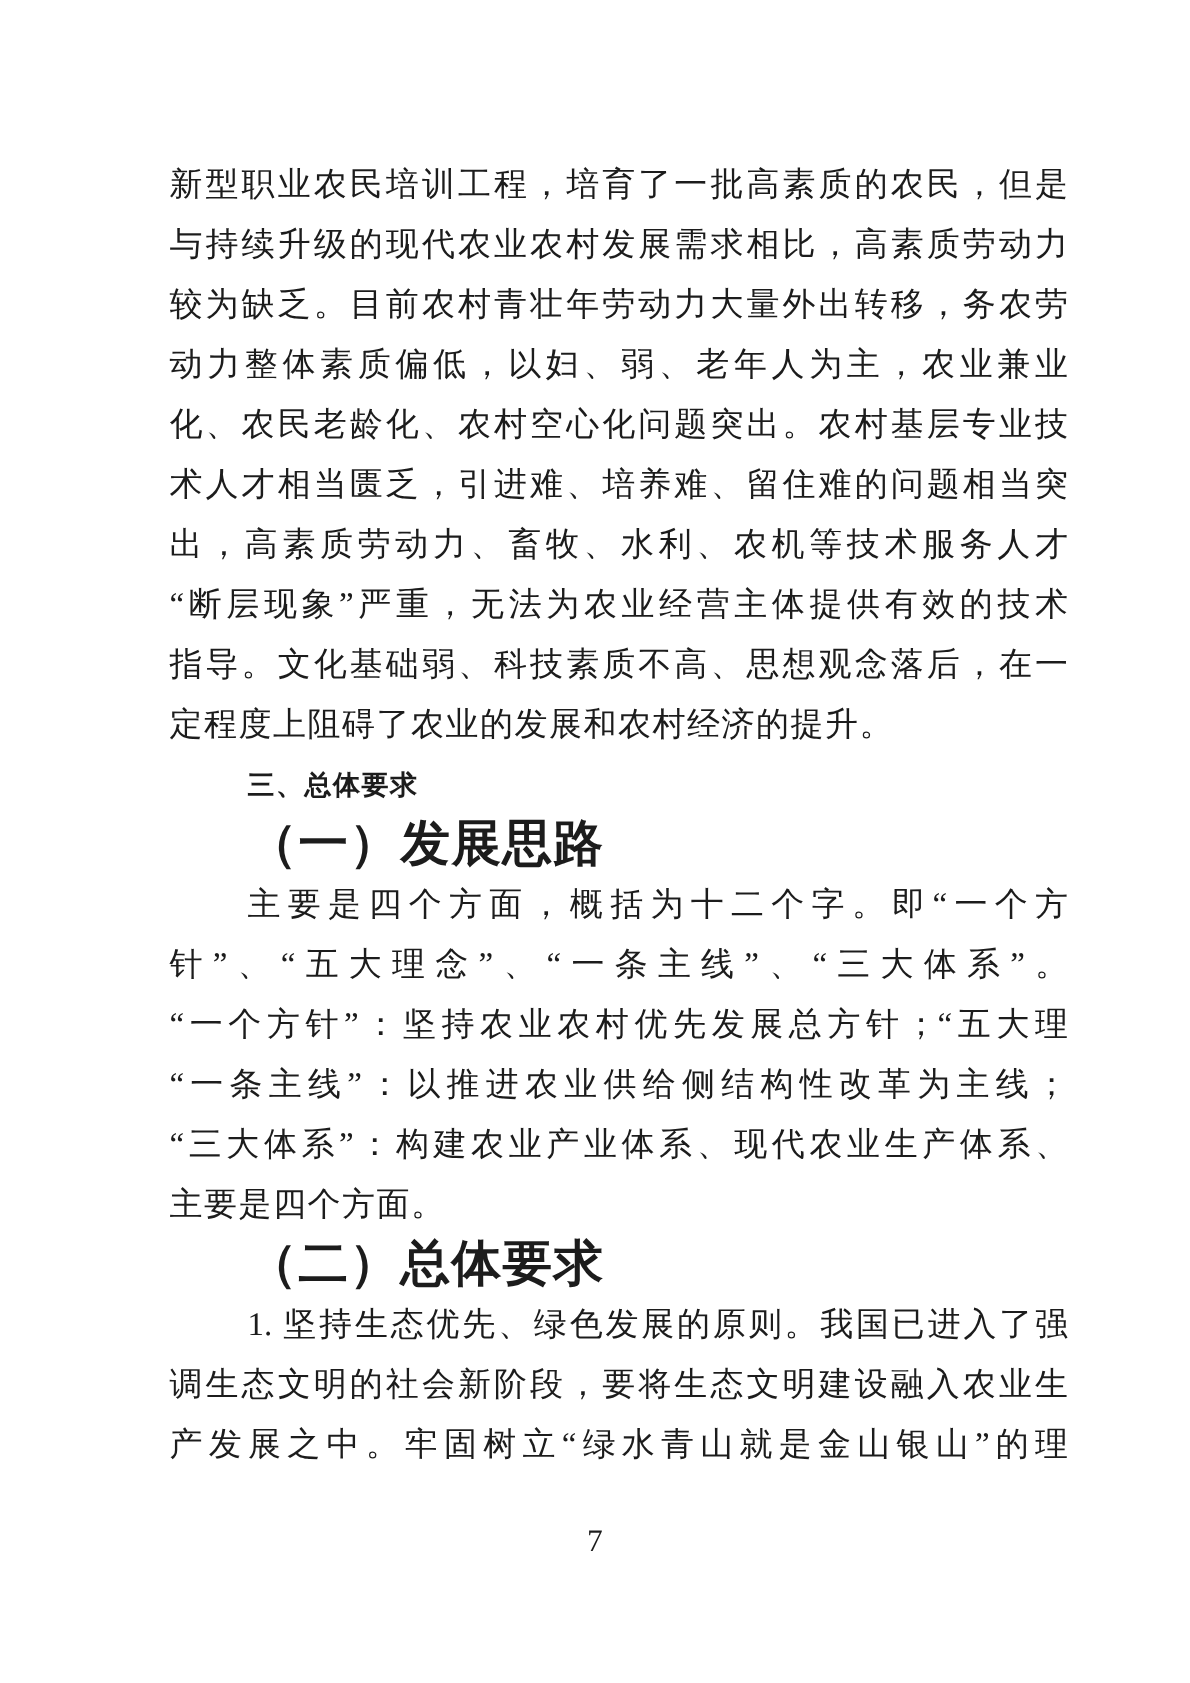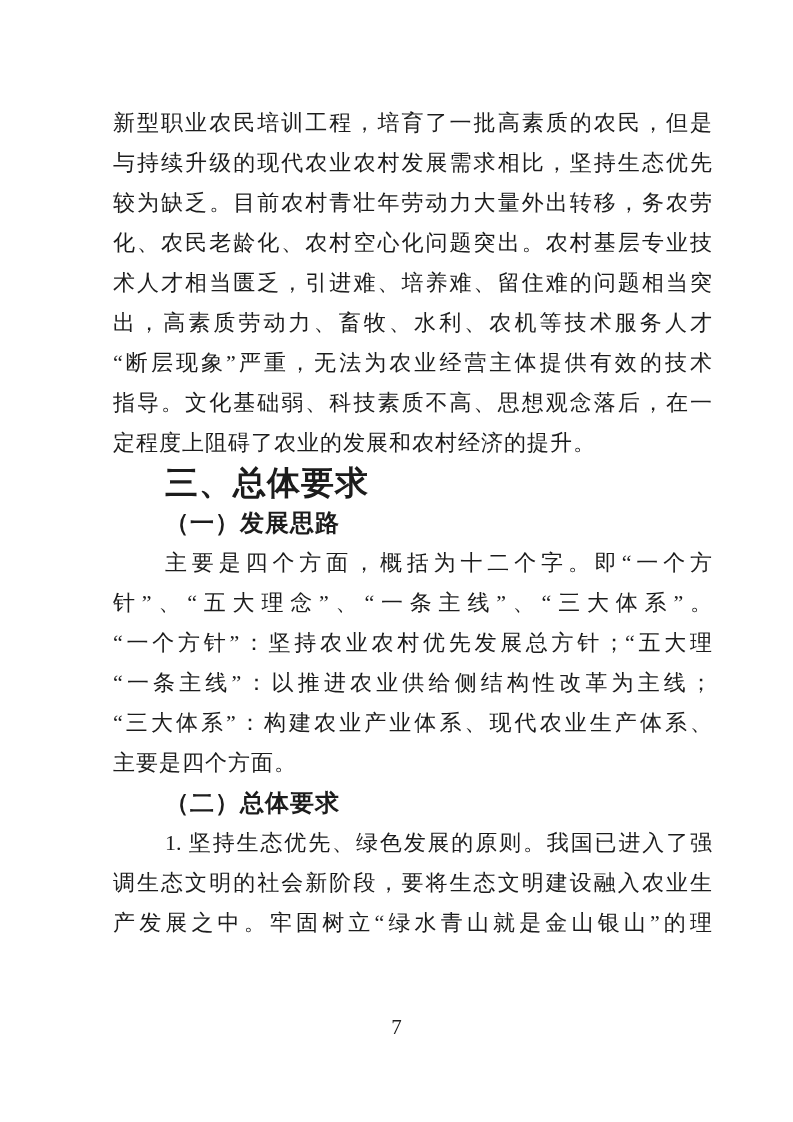--- a/index.html
+++ b/index.html
@@ -42,26 +42,26 @@
     letter-spacing: 0;
   }
   
   .indent {
     text-indent: 52px;
   }
   
   .h-hei {
     font-family: "Liberation Sans", "DejaVu Sans", sans-serif;
     font-weight: bold;
-    font-size: 33px;
+    font-size: 18px;
   }
   
   .h-kai {
     font-weight: bold;
-    font-size: 24px;
+    font-size: 33px;
   }
   .b {
     font-weight: normal;
   }
   .pageno {
     position: absolute;
     top: 1013px;
     left: 0;
     width: 793px;
     text-align: center;
@@ -70,22 +70,23 @@
     color: #1c1c1c;
   }
 </style>
 </head>
 <body>
 
 <div class="page">
   <div class="textblock">
 
     <div class="line j">新型职业农民培训工程，培育了一批高素质的农民，但是</div>
-    <div class="line j">与持续升级的现代农业农村发展需求相比，坚持生态优先</div>
+    <div class="line j">与持续升级的现代农业农村发展需求相比，高素质劳动力</div>
     <div class="line j">较为缺乏。目前农村青壮年劳动力大量外出转移，务农劳</div>
+    <div class="line j">动力整体素质偏低，以妇、弱、老年人为主，农业兼业</div>
     <div class="line j">化、农民老龄化、农村空心化问题突出。农村基层专业技</div>
     <div class="line j">术人才相当匮乏，引进难、培养难、留住难的问题相当突</div>
     <div class="line j">出，高素质劳动力、畜牧、水利、农机等技术服务人才</div>
     <div class="line j">“断层现象”严重，无法为农业经营主体提供有效的技术</div>
     <div class="line j">指导。文化基础弱、科技素质不高、思想观念落后，在一</div>
     <div class="line">定程度上阻碍了农业的发展和农村经济的提升。</div>
 
     <div class="line h-hei indent">三、总体要求</div>
 
     <div class="line h-kai indent">（一）发展思路</div>

